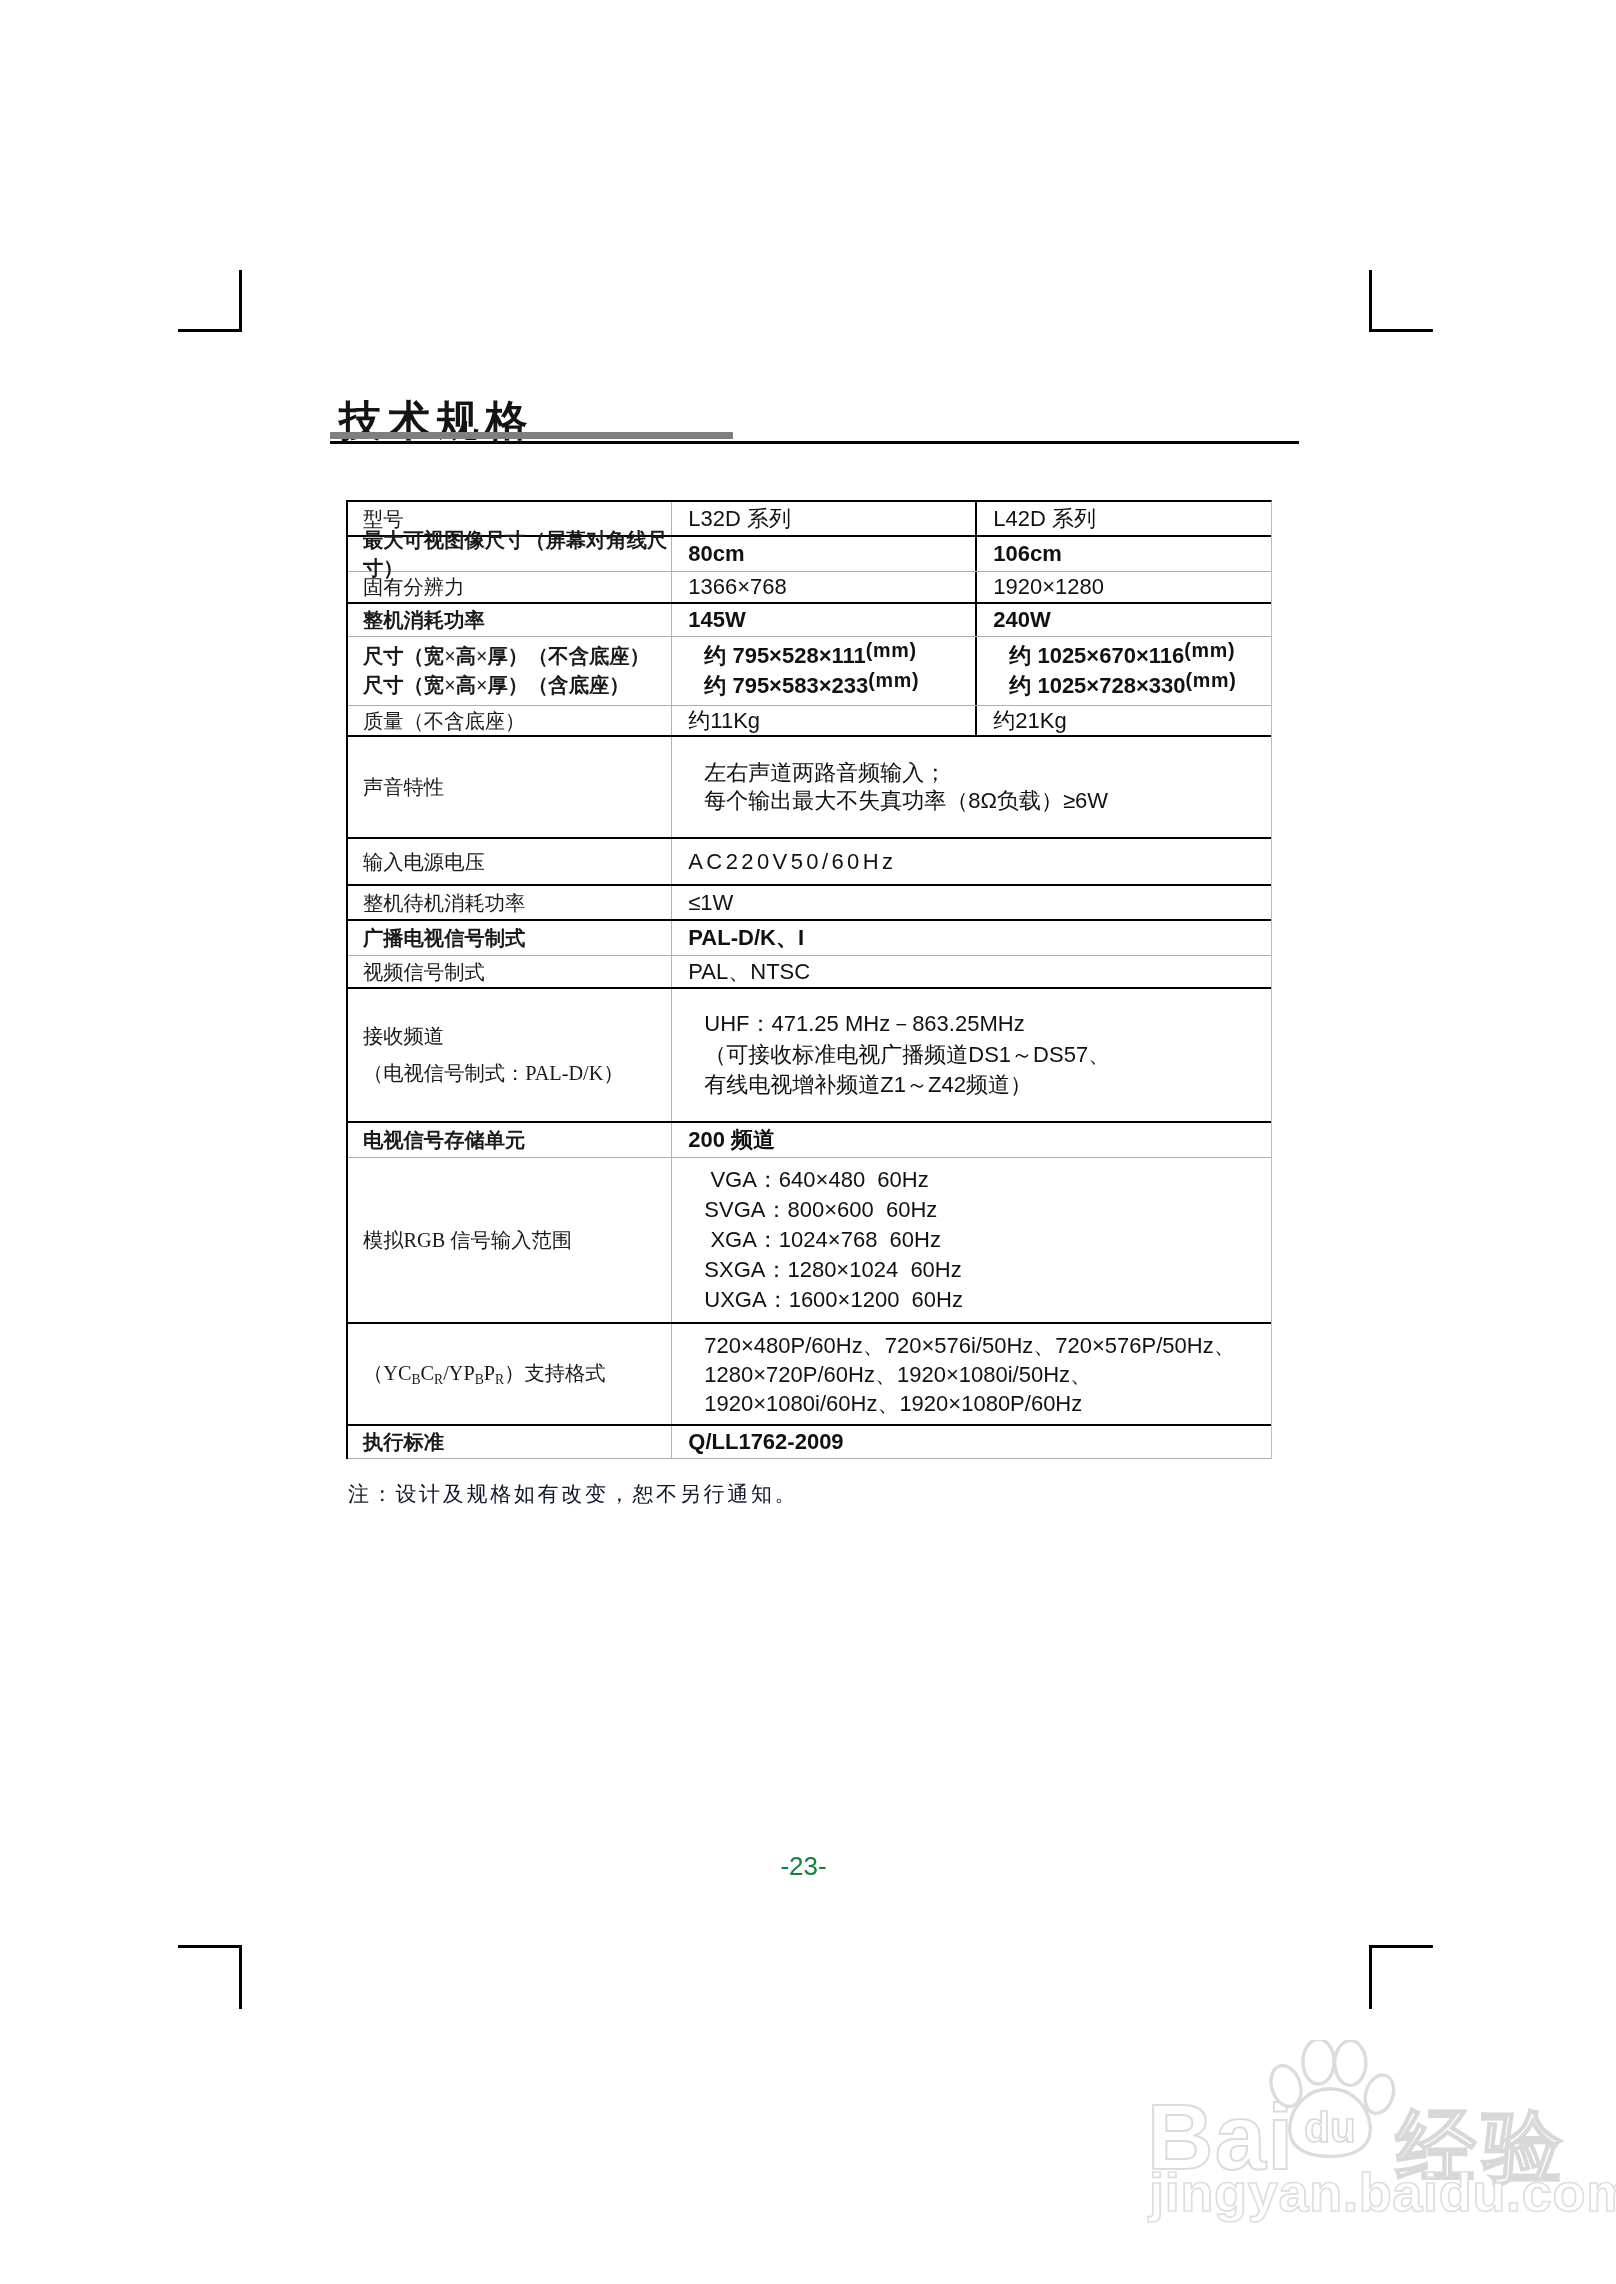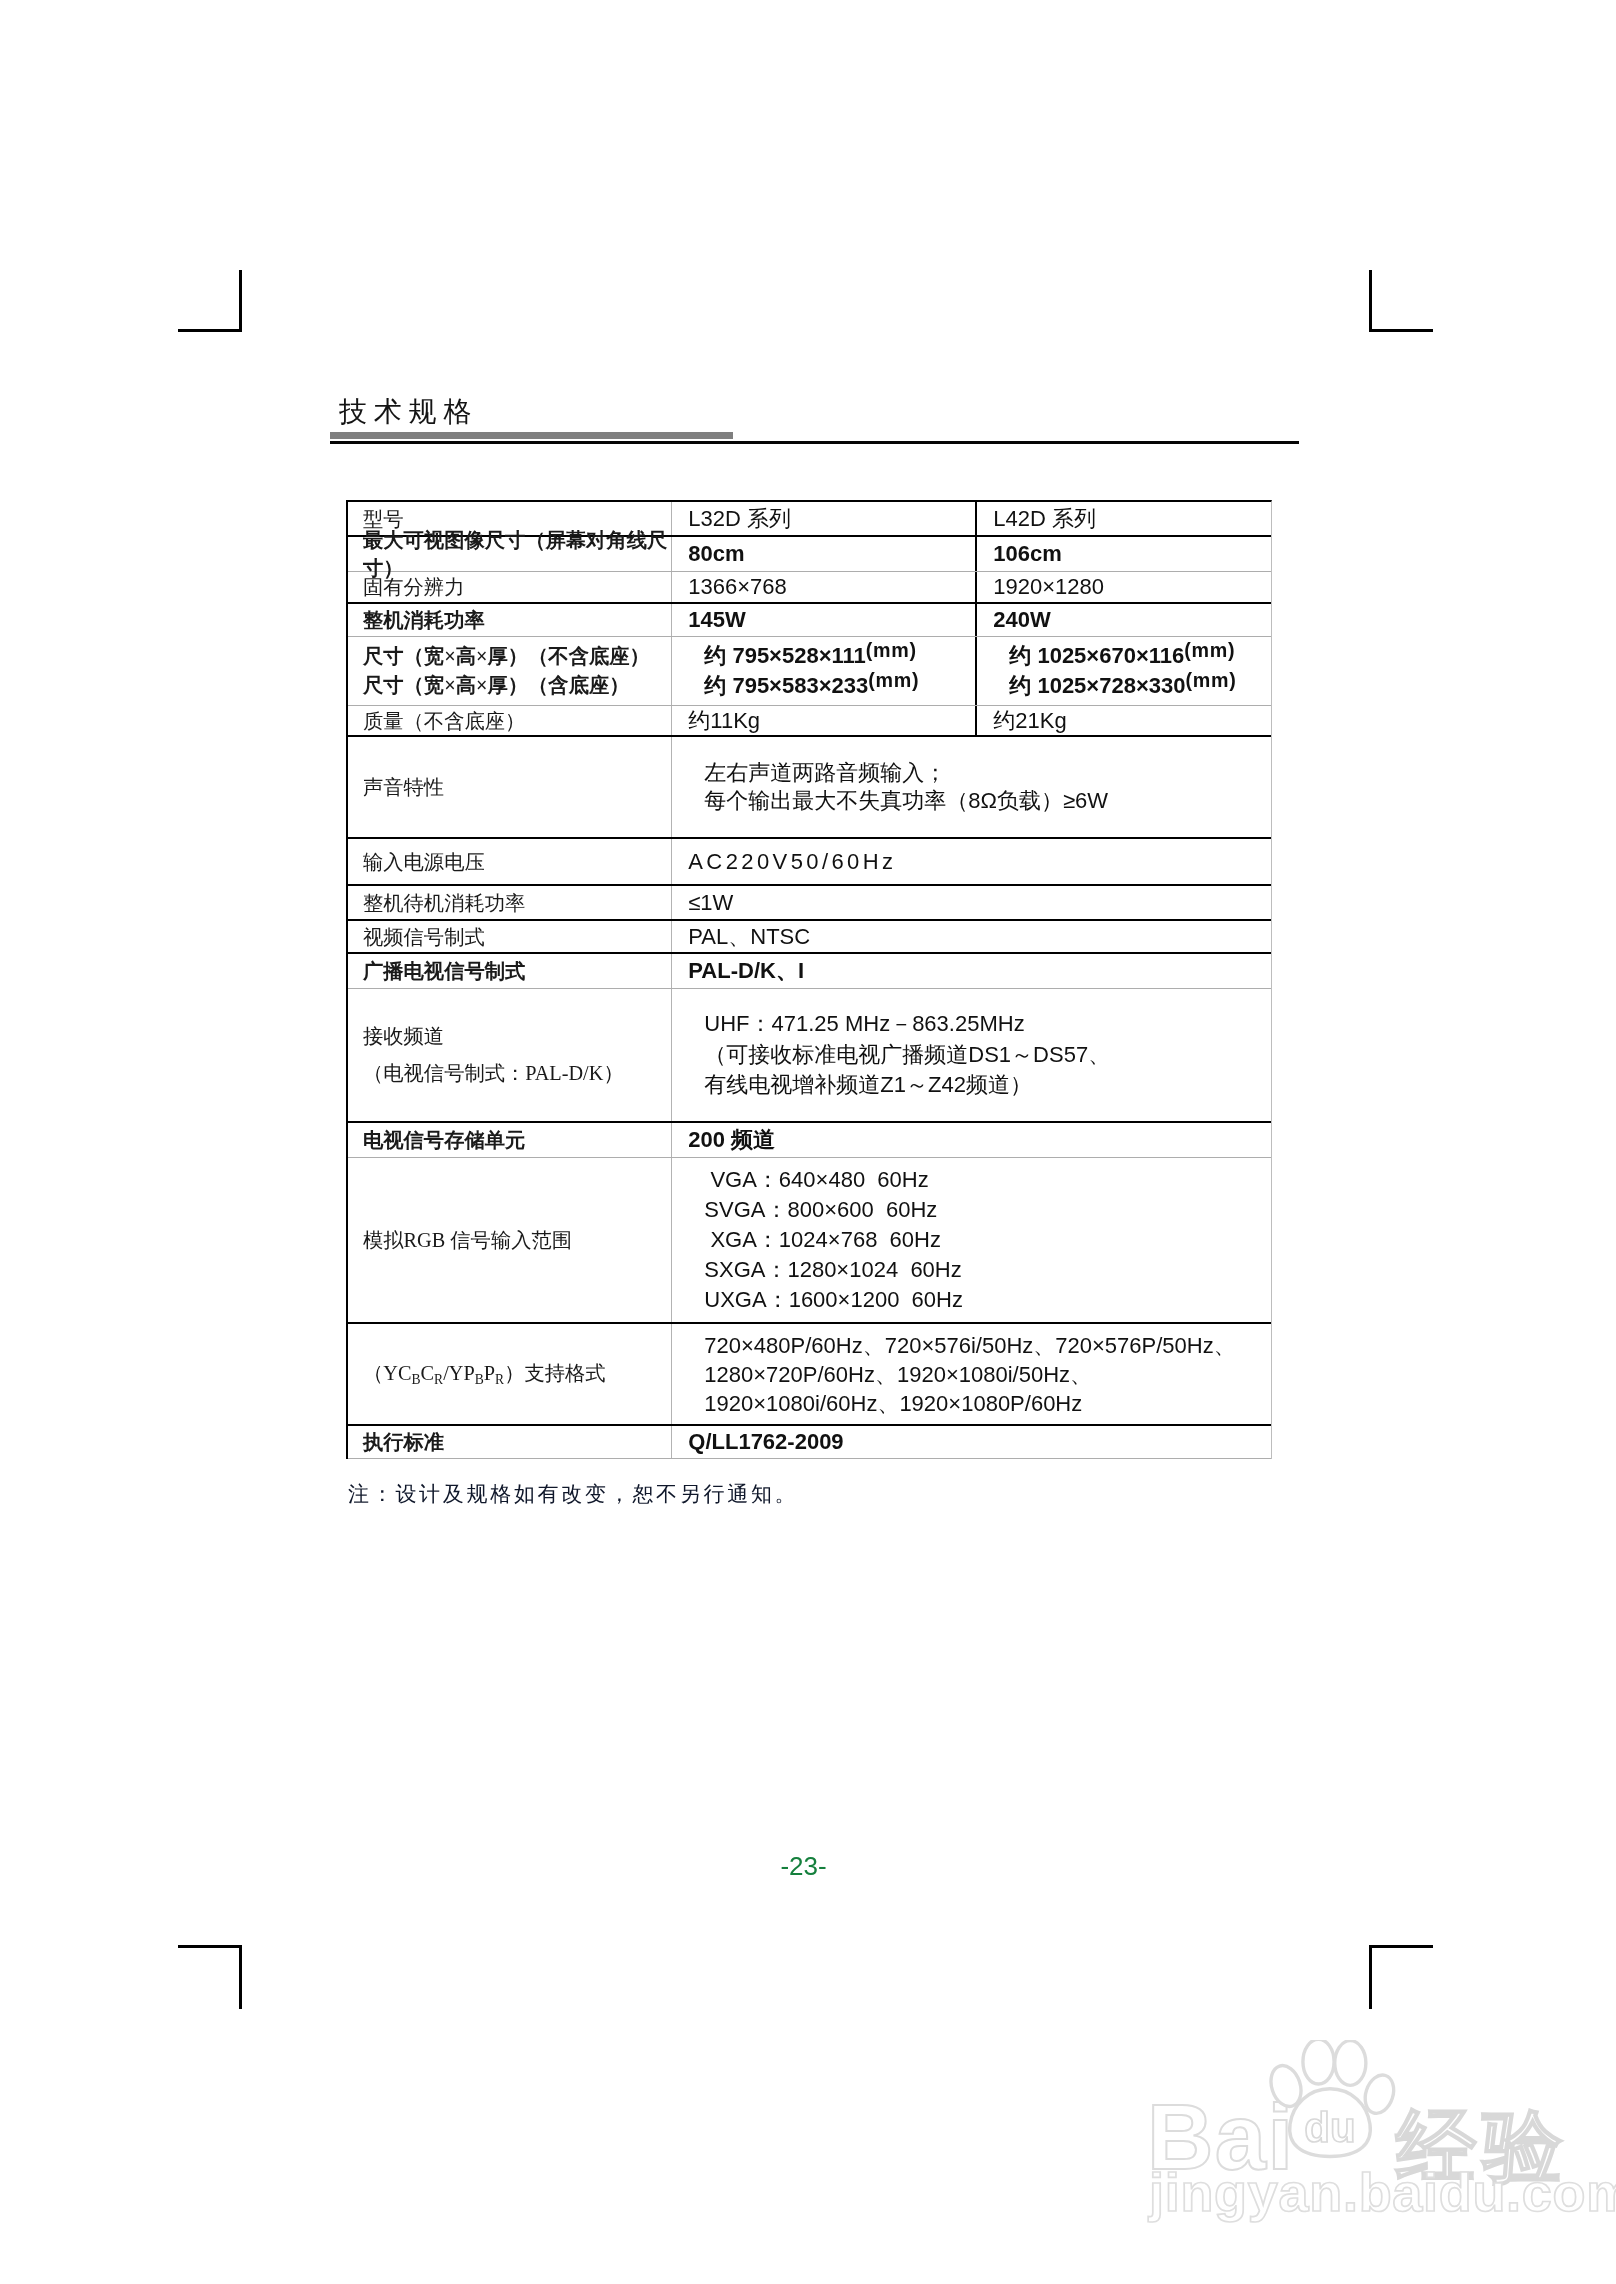--- a/index.html
+++ b/index.html
@@ -7,21 +7,21 @@
     width:1617px;height:2284px;position:relative;background:#ffffff;
     font-family:"Liberation Sans",sans-serif;color:#111;
     overflow:hidden;
   }
   
   .cropmark{position:absolute;background:#000;}
   
   .page-title{
     position:absolute;left:339px;top:393px;
     font-family:"Liberation Serif",serif;
-    font-size:28px;font-weight:400;letter-spacing:6.8px;color:#141414;
+    font-size:42px;font-weight:700;letter-spacing:6.8px;color:#141414;
   }
   .title-graybar{position:absolute;left:330px;top:432px;width:403px;height:6.8px;background:#7f7f7f;}
   .title-rule{position:absolute;left:330px;top:441px;width:969px;height:3.4px;background:#050505;}
   
   .spec-table{
     position:absolute;left:346px;top:500px;width:926px;
     border-top:2.7px solid #000;border-left:2.7px solid #000;border-right:0.7px solid #bdbdbd;
     box-sizing:border-box;background:#fff;
   }
   .trow{display:flex;width:100%;box-sizing:border-box;}
@@ -149,28 +149,28 @@
   <div class="trow r-volt bb-thick">
     <div class="cell lbl">输入电源电压</div>
     <div class="cell valSpan ls-wide">AC220V50/60Hz</div>
   </div>
 
   <div class="trow r-standby bb-thick">
     <div class="cell lbl">整机待机消耗功率</div>
     <div class="cell valSpan">≤1W</div>
   </div>
 
+  <div class="trow r-broadcast bb-thin">
+    <div class="cell lbl">广播电视信号制式</div>
+    <div class="cell valSpan">PAL-D/K、I</div>
+  </div>
+
   <div class="trow r-video bb-thick">
     <div class="cell lbl">视频信号制式</div>
     <div class="cell valSpan">PAL、NTSC</div>
-  </div>
-
-  <div class="trow r-broadcast bb-thin">
-    <div class="cell lbl">广播电视信号制式</div>
-    <div class="cell valSpan">PAL-D/K、I</div>
   </div>
 
   <div class="trow r-channels bb-thick">
     <div class="cell lbl">
       <div class="lbl-line">接收频道</div>
       <div class="lbl-line">（电视信号制式：PAL-D/K）</div>
     </div>
     <div class="cell valSpan lh45">
       <div class="val-line">UHF：471.25 MHz－863.25MHz</div>
       <div class="val-line">（可接收标准电视广播频道DS1～DS57、</div>

